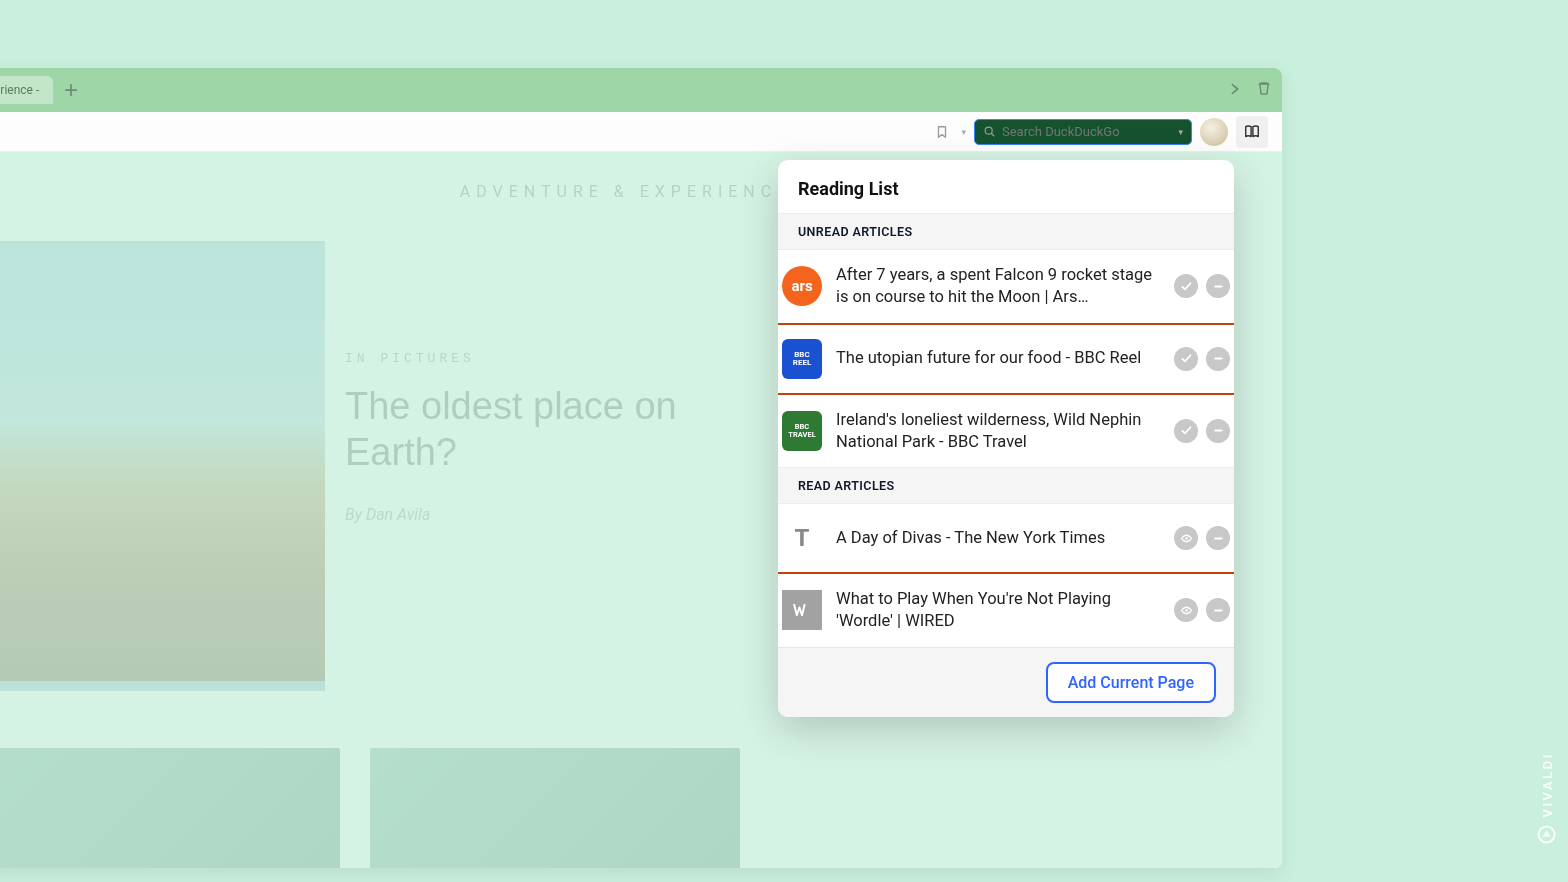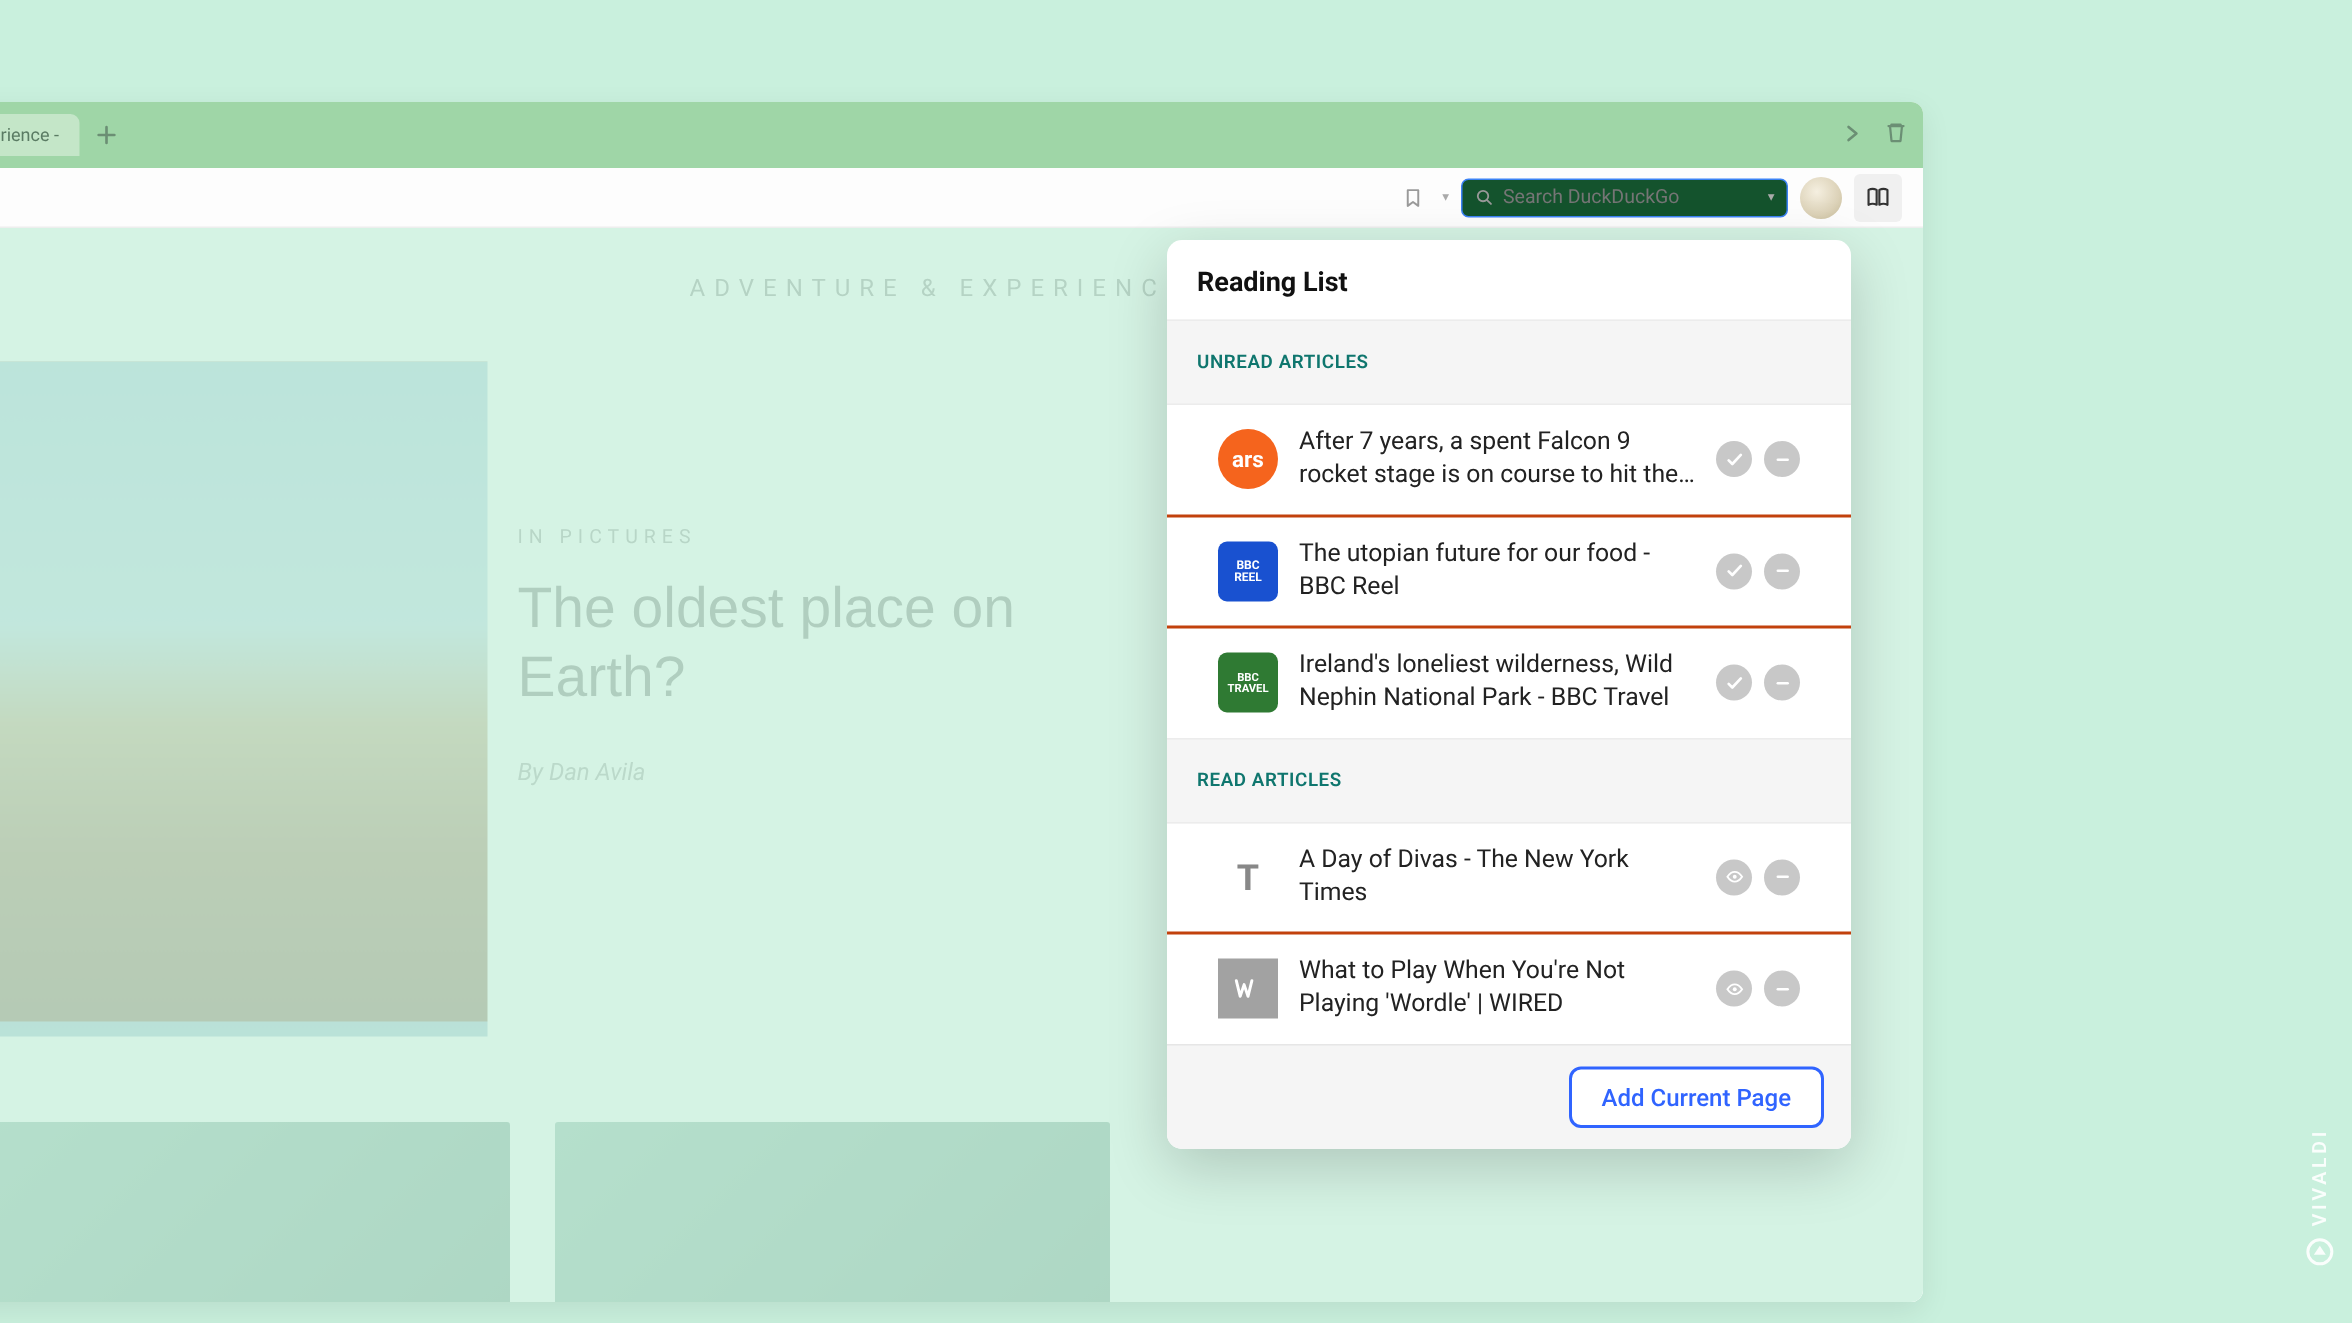--- a/index.html
+++ b/index.html
@@ -114,20 +114,21 @@
   left: 325px; top: 80px;
   width: 480px;
   background: rgba(255,255,255,0.0);
   padding: 30px 50px;
 }
 .kicker {
   letter-spacing: 4px;
   font-size: 13px;
   color: #7a7a7a;
   margin-bottom: 18px;
+  font-family: Liberation Mono, monospace;
 }
 .headline {
   font-size: 38px;
   color: #585858;
   font-weight: 400;
   line-height: 1.2;
   margin-bottom: 30px;
   font-family: Liberation Sans, sans-serif;
 }
 .byline {
@@ -170,33 +171,33 @@
   border-right: 10px solid transparent;
   border-bottom: 10px solid #fff;
 }
 .panel-title {
   padding: 18px 20px 14px;
   font-size: 18px;
   font-weight: 700;
   color: #111;
 }
 .section-hdr {
-  padding: 20px 20px;
+  padding: 10px 20px;
   background: #f5f5f5;
   font-size: 12.5px;
   font-weight: 600;
   letter-spacing: 0.4px;
-  color: #0f766e;
+  color: #0f172a;
   border-top: 1px solid #ececec;
   border-bottom: 1px solid #ececec;
 }
 .item {
   display: flex;
   align-items: center;
-  padding: 14px 34px;
+  padding: 14px 4px;
   gap: 14px;
 }
 .item + .item { border-top: 2px solid #c2410c; }
 .favicon {
   width: 40px; height: 40px;
   border-radius: 6px;
   display: flex; align-items: center; justify-content: center;
   flex-shrink: 0;
   font-size: 11px; font-weight: 700; color: #fff;
   text-align: center;

